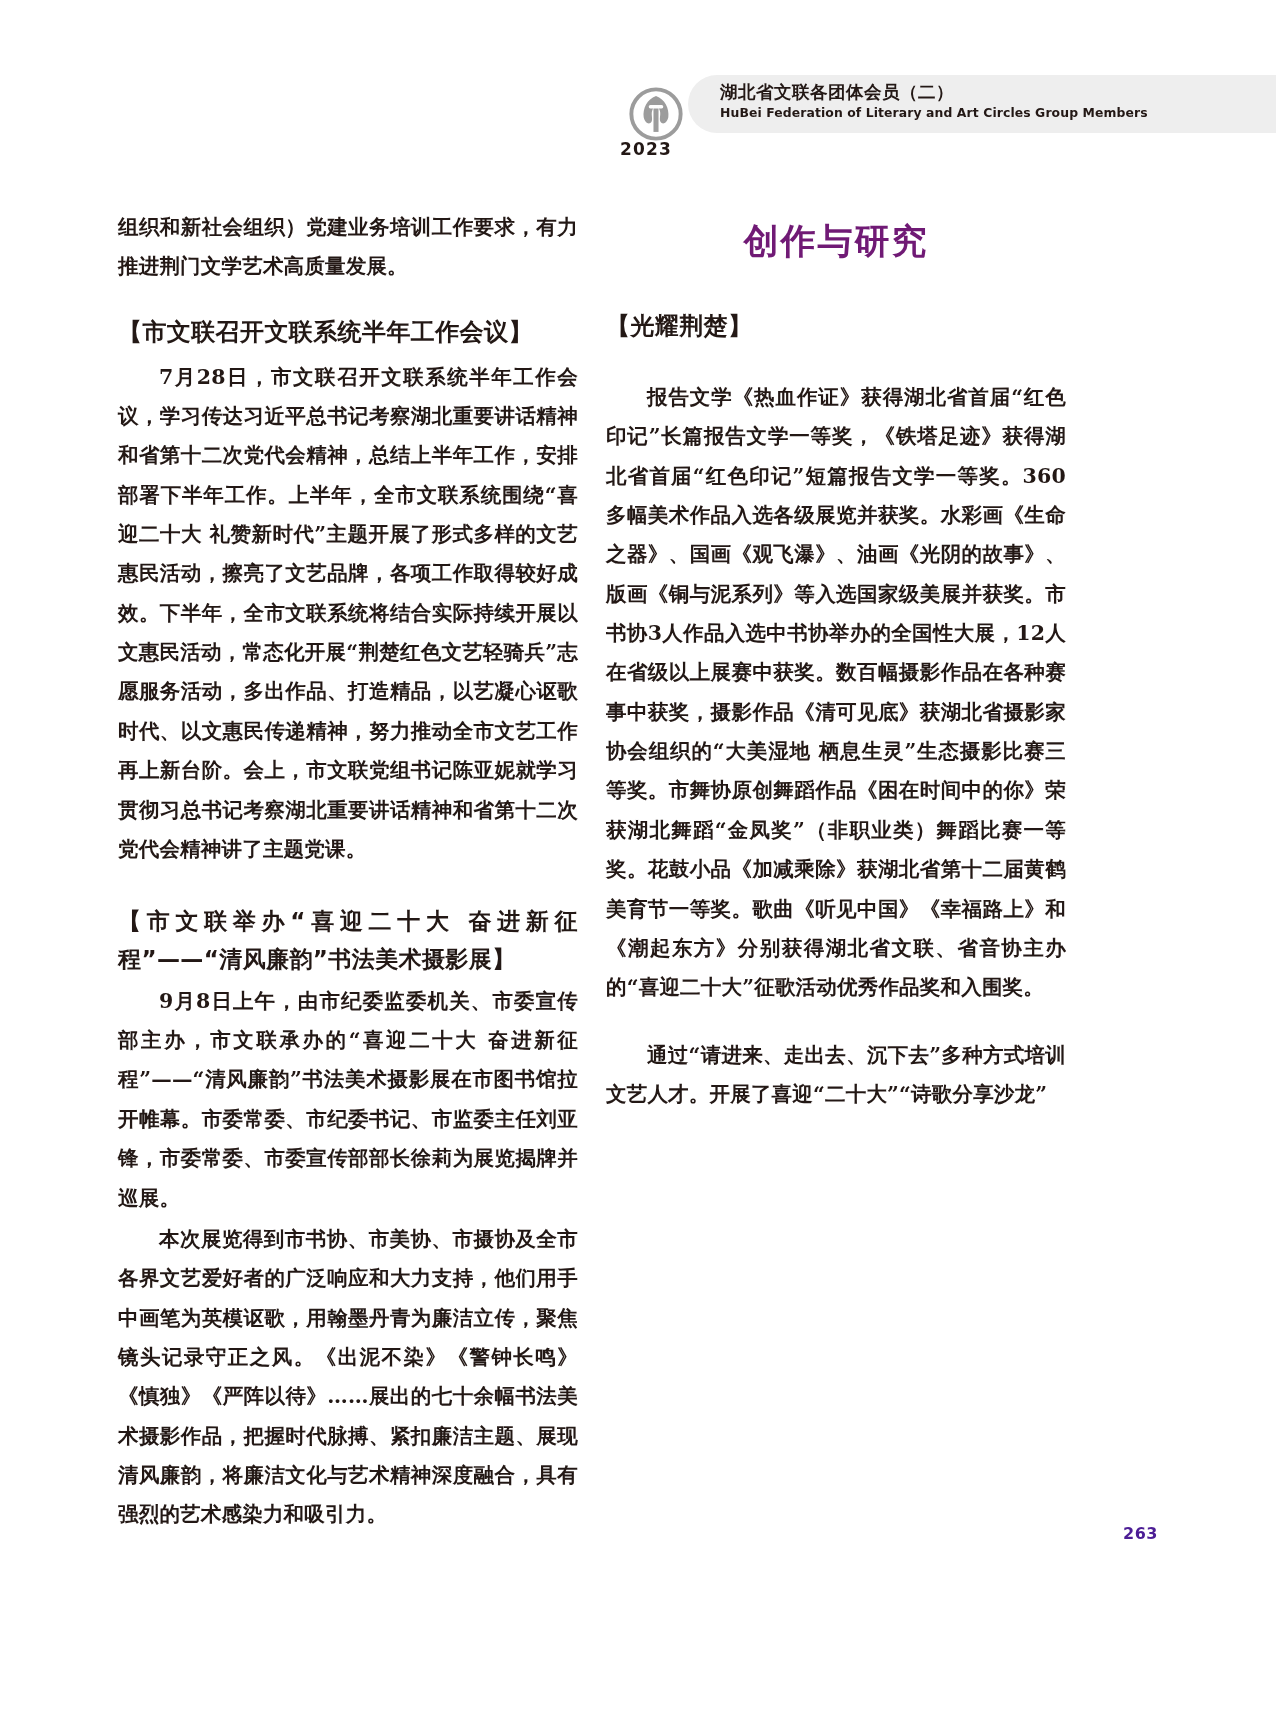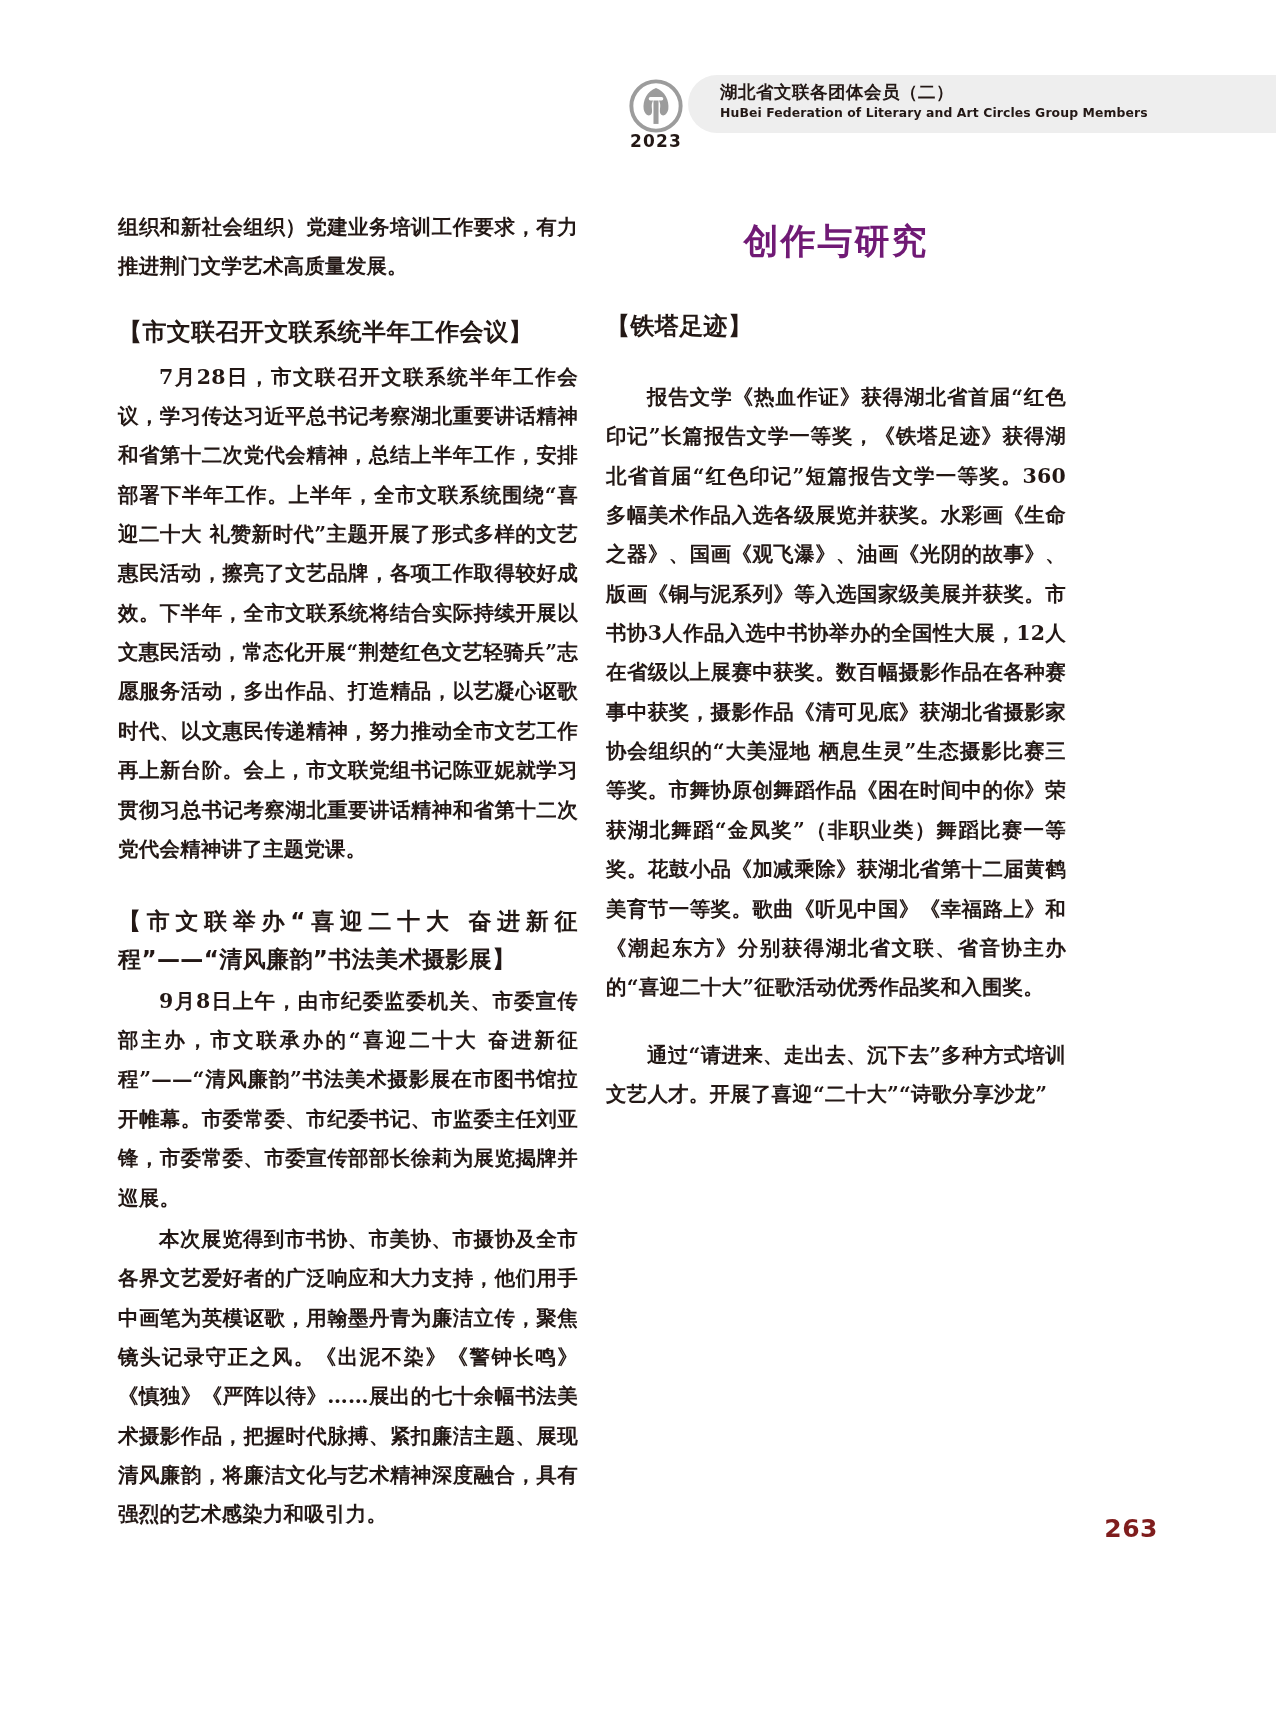--- a/index.html
+++ b/index.html
@@ -23,24 +23,23 @@
   .running-header {
     position: absolute;
     top: 74px;
     left: 620px;
     width: 520px;
     height: 62px;
   }
   .header-emblem {
     position: absolute;
     left: 0px;
-    top: 4px;
+    top: 12px;
     width: 72px;
     height: 72px;
-    text-align: center;
   }
   .emblem-mark {
     width: 56px;
     height: 56px;
     margin: 0 auto;
     display: block;
   }
   .emblem-year {
     font-family: "DejaVu Sans", sans-serif;
     font-weight: bold;
@@ -136,23 +135,23 @@
   p.para.noindent { text-indent: 0; }
   .gap-md { height: 26px; }
 
   
   .folio {
     position: absolute;
     right: 118px;
     bottom: 176px;
     font-family: "DejaVu Sans", sans-serif;
     font-weight: bold;
-    font-size: 25px;
+    font-size: 16px;
     letter-spacing: 0.5px;
-    color: #7f1d1d;
+    color: #4c1d95;
   }
 </style>
 </head>
 <body>
 
 <div class="page">
 
   <div class="running-header">
     <div class="header-emblem">
       <svg class="emblem-mark" viewBox="0 0 100 100">
@@ -186,21 +185,21 @@
       <h2 class="head sub">【市文联举办“喜迎二十大 奋进新征程”——“清风廉韵”书法美术摄影展】</h2>
 
       <p class="para">9月8日上午，由市纪委监委机关、市委宣传部主办，市文联承办的“喜迎二十大 奋进新征程”——“清风廉韵”书法美术摄影展在市图书馆拉开帷幕。市委常委、市纪委书记、市监委主任刘亚锋，市委常委、市委宣传部部长徐莉为展览揭牌并巡展。</p>
       <p class="para">本次展览得到市书协、市美协、市摄协及全市各界文艺爱好者的广泛响应和大力支持，他们用手中画笔为英模讴歌，用翰墨丹青为廉洁立传，聚焦镜头记录守正之风。《出泥不染》《警钟长鸣》《慎独》《严阵以待》……展出的七十余幅书法美术摄影作品，把握时代脉搏、紧扣廉洁主题、展现清风廉韵，将廉洁文化与艺术精神深度融合，具有强烈的艺术感染力和吸引力。</p>
     </div>
 
     <div class="col col-right">
 
       <div class="section-title">创作与研究</div>
 
-      <h2 class="head">【铁塔足迹】</h2>
+      <h2 class="head">【光耀荆楚】</h2>
 
       <div class="gap-md"></div>
 
       <p class="para">报告文学《热血作证》获得湖北省首届“红色印记”长篇报告文学一等奖，《铁塔足迹》获得湖北省首届“红色印记”短篇报告文学一等奖。360多幅美术作品入选各级展览并获奖。水彩画《生命之器》、国画《观飞瀑》、油画《光阴的故事》、版画《铜与泥系列》等入选国家级美展并获奖。市书协3人作品入选中书协举办的全国性大展，12人在省级以上展赛中获奖。数百幅摄影作品在各种赛事中获奖，摄影作品《清可见底》获湖北省摄影家协会组织的“大美湿地 栖息生灵”生态摄影比赛三等奖。市舞协原创舞蹈作品《困在时间中的你》荣获湖北舞蹈“金凤奖”（非职业类）舞蹈比赛一等奖。花鼓小品《加减乘除》获湖北省第十二届黄鹤美育节一等奖。歌曲《听见中国》《幸福路上》和《潮起东方》分别获得湖北省文联、省音协主办的“喜迎二十大”征歌活动优秀作品奖和入围奖。</p>
 
       <div class="gap-md"></div>
 
       <p class="para">通过“请进来、走出去、沉下去”多种方式培训文艺人才。开展了喜迎“二十大”“诗歌分享沙龙”</p>
     </div>
   </div>

